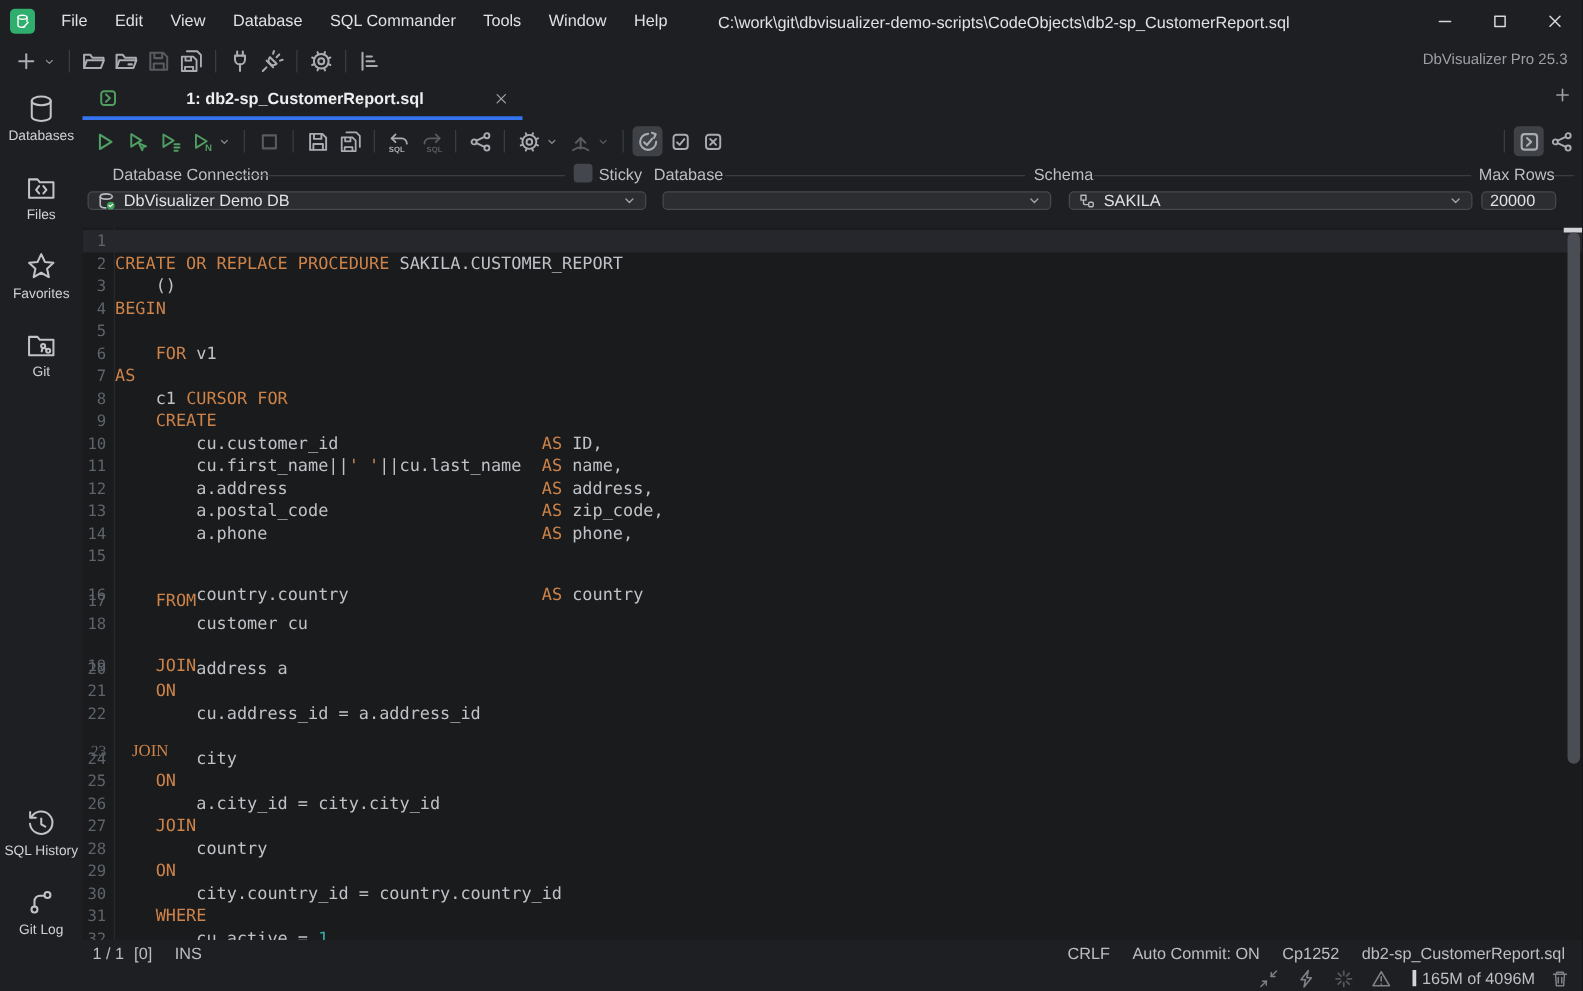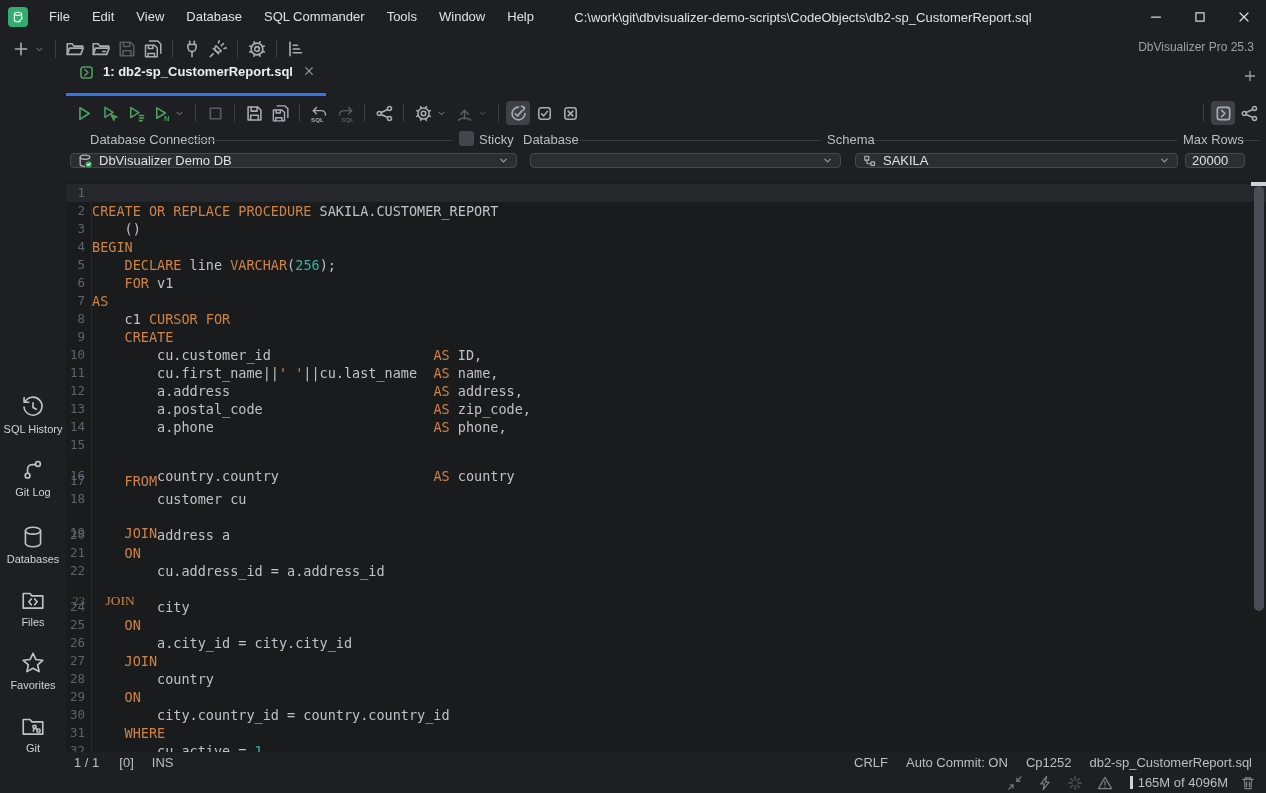--- a/index.html
+++ b/index.html
@@ -21,21 +21,21 @@
   .tb-sep{width:1px;height:18px;background:#3A3C40;margin:0 6px;}
   #app-version{position:absolute;right:12px;top:40px;font-size:12px;color:#9DA0A6;}
   
   #sidebar{position:absolute;left:0;top:64px;bottom:21px;width:66px;display:flex;flex-direction:column;align-items:center;padding-top:6px;box-sizing:border-box;}
   .side-item{display:flex;flex-direction:column;align-items:center;margin-bottom:14px;width:62px;padding:4px 0;border-radius:6px;}
   .side-item .lbl{font-size:11px;color:#CFD2D6;margin-top:3px;white-space:nowrap;}
   #sidebar-bottom{margin-top:auto;display:flex;flex-direction:column;align-items:center;padding-bottom:4px;}
   
   #content{position:absolute;left:66px;top:64px;right:0;bottom:0;}
   #tabbar{position:absolute;left:0;top:0;right:0;height:32px;display:flex;align-items:flex-start;}
-  #tab1{display:flex;align-items:flex-start;height:29px;padding:0 10px 0 12px;position:relative;}
+  #tab1{display:flex;align-items:center;height:29px;padding:0 10px 0 12px;position:relative;gap:46px;}
   #tab1 .tab-label{font-size:13px;font-weight:bold;color:#ECEEF0;margin:0 9px 0 8px;white-space:nowrap;}
   #tab-underline{position:absolute;left:0;bottom:-3px;height:3px;background:#3574F0;width:100%;}
   #tab-add{position:absolute;right:8px;top:4px;}
   
   #editor-toolbar{position:absolute;left:0;top:32px;right:0;height:34px;display:flex;align-items:center;padding-left:4px;}
   .ed-btn{height:24px;min-width:24px;display:flex;align-items:center;justify-content:center;border-radius:4px;margin:0 1px;}
   .ed-btn.active{background:#3E4146;}
   #editor-toolbar-right{margin-left:auto;display:flex;align-items:center;padding-right:4px;}
   
   #connbar{position:absolute;left:0;top:66px;right:0;height:52px;}
@@ -194,42 +194,20 @@
           <path d="M3.2 2.6v10.8" stroke="#A9ADB3" stroke-width="1.3" stroke-linecap="round" stroke-linejoin="round"></path>
           <path d="M5.8 5h3.4" stroke="#A9ADB3" stroke-width="1.3" stroke-linecap="round" stroke-linejoin="round"></path>
           <path d="M5.8 8h5" stroke="#A9ADB3" stroke-width="1.3" stroke-linecap="round" stroke-linejoin="round"></path>
           <path d="M5.8 11h6.6" stroke="#A9ADB3" stroke-width="1.3" stroke-linecap="round" stroke-linejoin="round"></path>
         </svg>
       </div>
     </div>
   <div id="app-version">DbVisualizer Pro 25.3</div>
 
   <div id="sidebar">
-    <div id="sidebar-bottom">
-        <div class="side-item">
-          <span class="icon">
-            <svg width="26" height="26" viewBox="0 0 24 24" fill="none">
-              <path d="M3.8 3.4v4.2H8" stroke="#C0C3C8" stroke-width="1.5" stroke-linecap="round" stroke-linejoin="round"></path>
-              <path d="M4.7 7.2A8.3 8.3 0 113.7 12" stroke="#C0C3C8" stroke-width="1.5" stroke-linecap="round" stroke-linejoin="round"></path>
-              <path d="M12 8.2v4.2l3 1.7" stroke="#C0C3C8" stroke-width="1.5" stroke-linecap="round" stroke-linejoin="round"></path>
-            </svg>
-          </span>
-          <div class="lbl">SQL History</div>
-        </div>
-        <div class="side-item">
-          <span class="icon">
-            <svg width="26" height="26" viewBox="0 0 24 24" fill="none">
-              <path d="M7 15V11a4 4 0 014-4h3.2" stroke="#C0C3C8" stroke-width="1.5" stroke-linecap="round" stroke-linejoin="round"></path>
-              <circle cx="7" cy="17.2" r="2.2" stroke="#C0C3C8" stroke-width="1.5"></circle>
-              <circle cx="16.6" cy="6.4" r="2.2" stroke="#C0C3C8" stroke-width="1.5"></circle>
-            </svg>
-          </span>
-          <div class="lbl">Git Log</div>
-        </div>
-      </div>
     <div id="sidebar-top">
         <div class="side-item">
           <span class="icon">
             <svg width="26" height="26" viewBox="0 0 24 24" fill="none">
               <path d="M5 6.2C5 4.4 8.1 3 12 3s7 1.4 7 3.2-3.1 3.2-7 3.2S5 8 5 6.2z" stroke="#C0C3C8" stroke-width="1.5" stroke-linecap="round" stroke-linejoin="round"></path>
               <path d="M5 6.2v11.6C5 19.6 8.1 21 12 21s7-1.4 7-3.2V6.2" stroke="#C0C3C8" stroke-width="1.5" stroke-linecap="round" stroke-linejoin="round"></path>
             </svg>
           </span>
           <div class="lbl">Databases</div>
         </div>
@@ -255,20 +233,42 @@
           <span class="icon">
             <svg width="26" height="26" viewBox="0 0 24 24" fill="none">
               <path d="M3 19.5V6h6.2l1.8 2.2H21V19.5z" stroke="#C0C3C8" stroke-width="1.5" stroke-linecap="round" stroke-linejoin="round"></path>
               <path d="M14.3 13.9l1.8 1.5" stroke="#C0C3C8" stroke-width="1.5" stroke-linecap="round" stroke-linejoin="round"></path>
               <path d="M13 14.3l-.7 2.4" stroke="#C0C3C8" stroke-width="1.5" stroke-linecap="round" stroke-linejoin="round"></path>
               <circle cx="13.4" cy="12.8" r="1.5" stroke="#C0C3C8" stroke-width="1.5"></circle>
               <circle cx="17.1" cy="16.3" r="1.5" stroke="#C0C3C8" stroke-width="1.5"></circle>
             </svg>
           </span>
           <div class="lbl">Git</div>
+        </div>
+      </div>
+    <div id="sidebar-bottom">
+        <div class="side-item">
+          <span class="icon">
+            <svg width="26" height="26" viewBox="0 0 24 24" fill="none">
+              <path d="M3.8 3.4v4.2H8" stroke="#C0C3C8" stroke-width="1.5" stroke-linecap="round" stroke-linejoin="round"></path>
+              <path d="M4.7 7.2A8.3 8.3 0 113.7 12" stroke="#C0C3C8" stroke-width="1.5" stroke-linecap="round" stroke-linejoin="round"></path>
+              <path d="M12 8.2v4.2l3 1.7" stroke="#C0C3C8" stroke-width="1.5" stroke-linecap="round" stroke-linejoin="round"></path>
+            </svg>
+          </span>
+          <div class="lbl">SQL History</div>
+        </div>
+        <div class="side-item">
+          <span class="icon">
+            <svg width="26" height="26" viewBox="0 0 24 24" fill="none">
+              <path d="M7 15V11a4 4 0 014-4h3.2" stroke="#C0C3C8" stroke-width="1.5" stroke-linecap="round" stroke-linejoin="round"></path>
+              <circle cx="7" cy="17.2" r="2.2" stroke="#C0C3C8" stroke-width="1.5"></circle>
+              <circle cx="16.6" cy="6.4" r="2.2" stroke="#C0C3C8" stroke-width="1.5"></circle>
+            </svg>
+          </span>
+          <div class="lbl">Git Log</div>
         </div>
       </div>
   </div>
 
   <div id="content">
 
     <div id="tabbar">
       <div id="tab1">
         <span class="icon" id="tab1-icon">
             <svg width="17" height="17" viewBox="0 0 16 16" fill="none">
@@ -516,21 +516,20 @@
           <div class="cl" style="top: 38px;">
             <span class="ln">3</span>
             <span class="ct"><span class="tk-d">    ()</span></span>
           </div>
           <div class="cl" style="top: 56px;">
             <span class="ln">4</span>
             <span class="ct"><span class="tk-k">BEGIN</span></span>
           </div>
           <div class="cl" style="top: 74px;">
             <span class="ln">5</span>
-            <span class="ct"><span class="tk-d">    </span><span class="tk-k">DECLARE</span><span class="tk-d"> line </span><span class="tk-k">VARCHAR</span><span class="tk-d">(</span><span class="tk-m">256</span><span class="tk-d">);</span></span>
           </div>
           <div class="cl" style="top: 92px;">
             <span class="ln">6</span>
             <span class="ct"><span class="tk-d">    </span><span class="tk-k">FOR</span><span class="tk-d"> v1</span></span>
           </div>
           <div class="cl" style="top: 110px;">
             <span class="ln">7</span>
             <span class="ct"><span class="tk-k">AS</span></span>
           </div>
           <div class="cl" style="top: 128px;">
@@ -631,21 +630,21 @@
           <div class="cl" style="top: 560px;">
             <span class="ln">32</span>
             <span class="ct"><span class="tk-d">        cu.active = </span><span class="tk-m">1</span></span>
           </div>
         </div>
       <div id="scroll-mark"></div>
       <div id="vscroll"></div>
     </div>
 
     <div id="status1">
-      <span class="gap" style="margin-right:20px">1 / 1</span>
+      <span class="gap" style="margin-right:8px">1 / 1</span>
       <span class="gap">[0]</span>
       <span class="gap">INS</span>
       <div id="status1-right">
         <span class="gap">CRLF</span>
         <span class="gap">Auto Commit: ON</span>
         <span class="gap">Cp1252</span>
         <span style="white-space:nowrap">db2-sp_CustomerReport.sql</span>
       </div>
     </div>
   </div>

